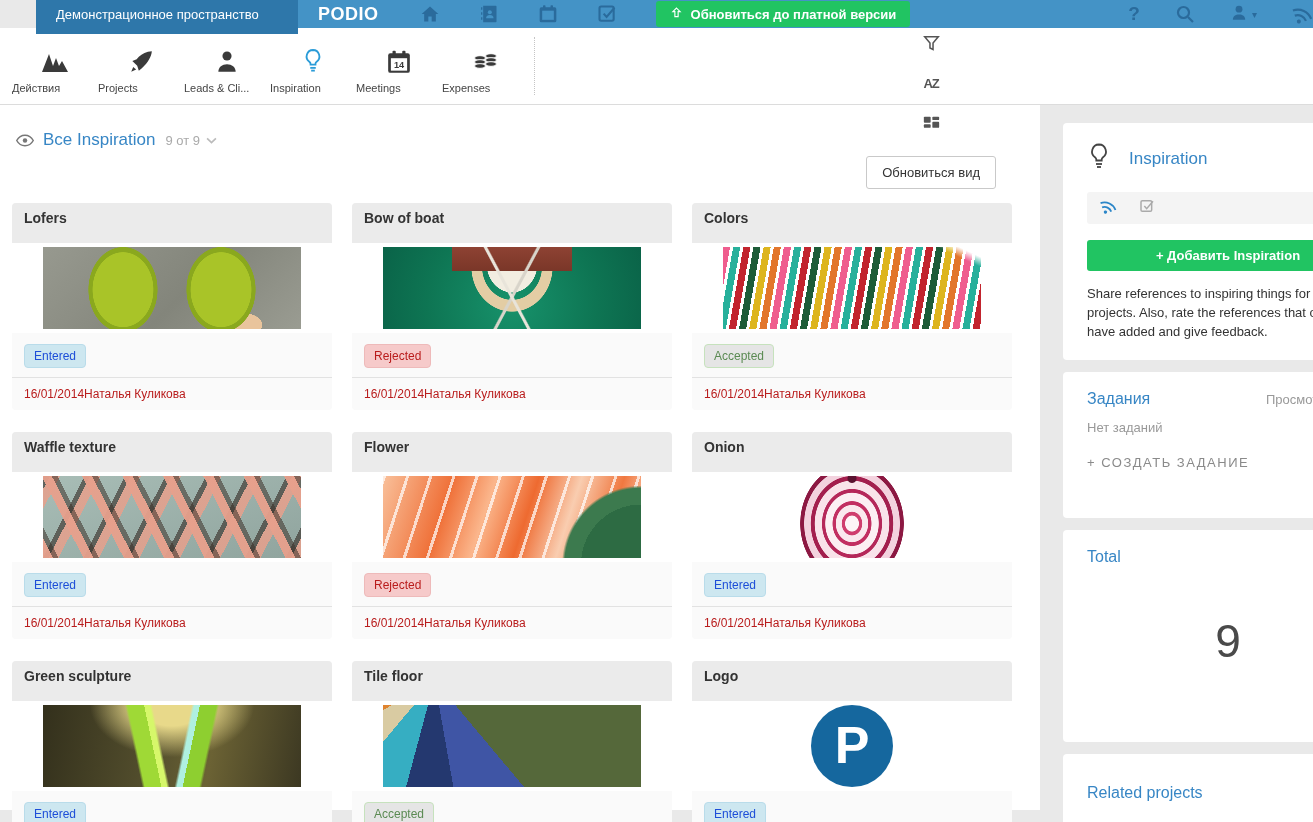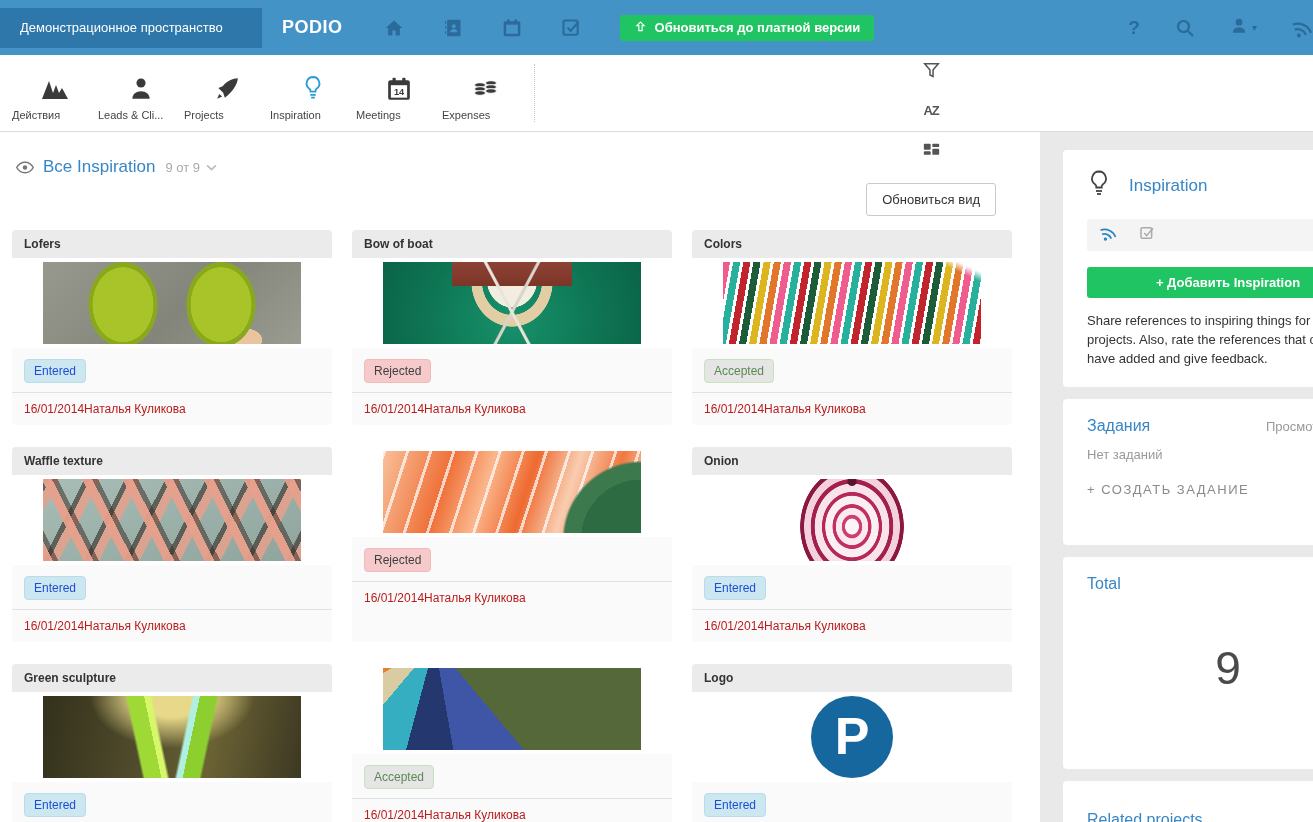--- a/index.html
+++ b/index.html
@@ -1,20 +1,20 @@
 <!DOCTYPE html>
 <html><head>
 <meta charset="utf-8">
 <style>
   * { box-sizing: border-box; margin: 0; padding: 0; }
   html,body { width:1313px; height:822px; overflow:hidden; background:#e9e9e9;
     font-family:"Liberation Sans","DejaVu Sans",sans-serif; }
 
   
-  .topbar { height:55px; background:#4493c6; display:flex; align-items:center; }
+  .topbar { height:28px; background:#4493c6; display:flex; align-items:center;margin-left:36px; }
   .topbar-left { width:262px; height:40px; background:#2e77aa; color:#fff;
     font-size:13px; display:flex; align-items:center; padding-left:20px; flex:none; }
   .logo { color:#fff; font-weight:bold; font-size:18px; letter-spacing:.5px; margin-left:20px; }
   .top-nav { display:flex; align-items:center; margin-left:40px; gap:37px; }
   .top-ic { width:22px; height:22px; display:flex; align-items:center; justify-content:center; cursor:pointer; }
   .upgrade-btn { margin-left:38px; height:26px; background:#21c462; border:none; border-radius:3px;
     color:#fff; font-weight:bold; font-size:13px; padding:0 14px; display:flex; align-items:center; gap:8px; cursor:pointer; }
   .top-right { margin-left:auto; display:flex; align-items:center; gap:34px; padding-right:0; }
   .help-glyph { color:#2a6b9c; font-size:19px; font-weight:bold; cursor:pointer; }
   .user-wrap { display:flex; align-items:center; gap:3px; cursor:pointer; }
@@ -42,27 +42,27 @@
   .tool-ic { cursor:pointer; display:flex; align-items:center; }
   .sort-glyph { font-size:13px; font-weight:bold; color:#555; letter-spacing:-1px; }
   .btn { font-size:13px; color:#333; border:1px solid #c9c9c9; border-radius:3px;
     padding:8px 15px; cursor:pointer; background:#fff; }
   .btn-actions { background:#f5f5f5; display:flex; align-items:center; gap:8px; }
 
   
   .grid { margin-top:34px; padding:0 12px; display:grid;
     grid-template-columns:repeat(3,320px); column-gap:20px; row-gap:22px; }
   .card { width:320px; border-radius:4px; overflow:hidden; background:#fafafa; cursor:pointer; }
-  .card-title { background:#ebebeb; padding:7px 12px; font-size:12px; font-weight:bold; color:#333; height:28px; }
+  .card-title { background:#ebebeb; padding:7px 12px; font-size:14px; font-weight:bold; color:#333; height:40px; }
   .card-img-wrap { background:#fff; height:90px; display:flex; align-items:center; justify-content:center; }
   .card-img { width:258px; height:82px; }
   .badge-row { padding:11px 12px; height:44px; background:#fafafa; }
   .badge { display:inline-block; font-size:12px; padding:4px 9px; border-radius:4px; }
   .badge-entered { background:#cde7f0; border:1px solid #b9dcea; color:#1d4ed8; }
-  .badge-rejected { background:#f6caca; border:1px solid #eebaba; color:#404040; }
+  .badge-rejected { background:#f6caca; border:1px solid #eebaba; color:#b91c1c; }
   .badge-accepted { background:#e5e5e5; border:1px solid #c6e2bd; color:#5a8a52; }
   .card-foot { border-top:1px solid #e2e2e2; background:#fafafa; padding:9px 12px;
     display:flex; font-size:12px; color:#b91c1c; }
 
   
   .img-lofers { background:
     radial-gradient(ellipse 52px 64px at 31% 52%, #a9c428 0 58%, #8aa81e 59% 66%, transparent 67%),
     radial-gradient(ellipse 52px 64px at 69% 52%, #a9c428 0 58%, #8aa81e 59% 66%, transparent 67%),
     radial-gradient(ellipse 34px 20px at 77% 95%, #e9c49c 0 60%, transparent 61%),
     linear-gradient(135deg,#97998f,#83857b 55%,#9a9c92); }
@@ -198,34 +198,34 @@
     <span class="ai">
       <svg width="28" height="26" viewBox="0 0 28 24">
           <path d="M1 22L8 4l4 12 3-8 3 8 3-5 6 11z" fill="#3a3a3a"></path>
         </svg>
     </span>
     <span class="al">Действия</span>
   </div>
   <div class="app-item">
     <span class="ai">
       <svg width="26" height="26" viewBox="0 0 24 24" fill="#3a3a3a">
+          <path d="M22 2c-5 .3-9 2.2-12 5.2L8 9.5 4 11l4.5 4.5L10 20l2.5-2 2.3-2.3C17.8 12.7 21.7 7 22 2z"></path>
+          <path d="M3 21l1.8-4.5L7.5 19z"></path>
+        </svg>
+    </span>
+    <span class="al">Projects</span>
+  </div>
+  <div class="app-item">
+    <span class="ai">
+      <svg width="26" height="26" viewBox="0 0 24 24" fill="#3a3a3a">
           <circle cx="12" cy="6.5" r="4.2"></circle>
           <path d="M4 21c0-4.4 3.6-7 8-7s8 2.6 8 7z"></path>
         </svg>
     </span>
     <span class="al">Leads &amp; Cli...</span>
-  </div>
-  <div class="app-item">
-    <span class="ai">
-      <svg width="26" height="26" viewBox="0 0 24 24" fill="#3a3a3a">
-          <path d="M22 2c-5 .3-9 2.2-12 5.2L8 9.5 4 11l4.5 4.5L10 20l2.5-2 2.3-2.3C17.8 12.7 21.7 7 22 2z"></path>
-          <path d="M3 21l1.8-4.5L7.5 19z"></path>
-        </svg>
-    </span>
-    <span class="al">Projects</span>
   </div>
   <div class="app-item">
     <span class="ai">
       <svg width="22" height="28" viewBox="0 0 24 28">
           <path d="M12 2a7 7 0 00-4 12.7c.8.6 1.3 1.5 1.3 2.3v1h5.4v-1c0-.8.5-1.7 1.3-2.3A7 7 0 0012 2z" fill="none" stroke="#2b9cd8" stroke-width="2"></path>
           <line x1="9" y1="21.5" x2="15" y2="21.5" stroke="#2b9cd8" stroke-width="2"></line>
           <line x1="10" y1="24.5" x2="14" y2="24.5" stroke="#2b9cd8" stroke-width="2"></line>
         </svg>
     </span>
     <span class="al">Inspiration</span>
@@ -353,20 +353,21 @@
     <div class="badge-row">
       <span class="badge badge-entered">Entered</span>
     </div>
     <div class="card-foot">
       <span class="card-date">16/01/2014</span>
       <span class="card-author">Наталья Куликова</span>
     </div>
   </div>
 
   <div class="card">
+    <div class="card-title">Flower</div>
     <div class="card-img-wrap">
       <div class="card-img img-flower"></div>
     </div>
     <div class="badge-row">
       <span class="badge badge-rejected">Rejected</span>
     </div>
     <div class="card-foot">
       <span class="card-date">16/01/2014</span>
       <span class="card-author">Наталья Куликова</span>
     </div>
@@ -394,20 +395,21 @@
     <div class="badge-row">
       <span class="badge badge-entered">Entered</span>
     </div>
     <div class="card-foot">
       <span class="card-date">16/01/2014</span>
       <span class="card-author">Наталья Куликова</span>
     </div>
   </div>
 
   <div class="card">
+    <div class="card-title">Tile floor</div>
     <div class="card-img-wrap">
       <div class="card-img img-tile"></div>
     </div>
     <div class="badge-row">
       <span class="badge badge-accepted">Accepted</span>
     </div>
     <div class="card-foot">
       <span class="card-date">16/01/2014</span>
       <span class="card-author">Наталья Куликова</span>
     </div>

